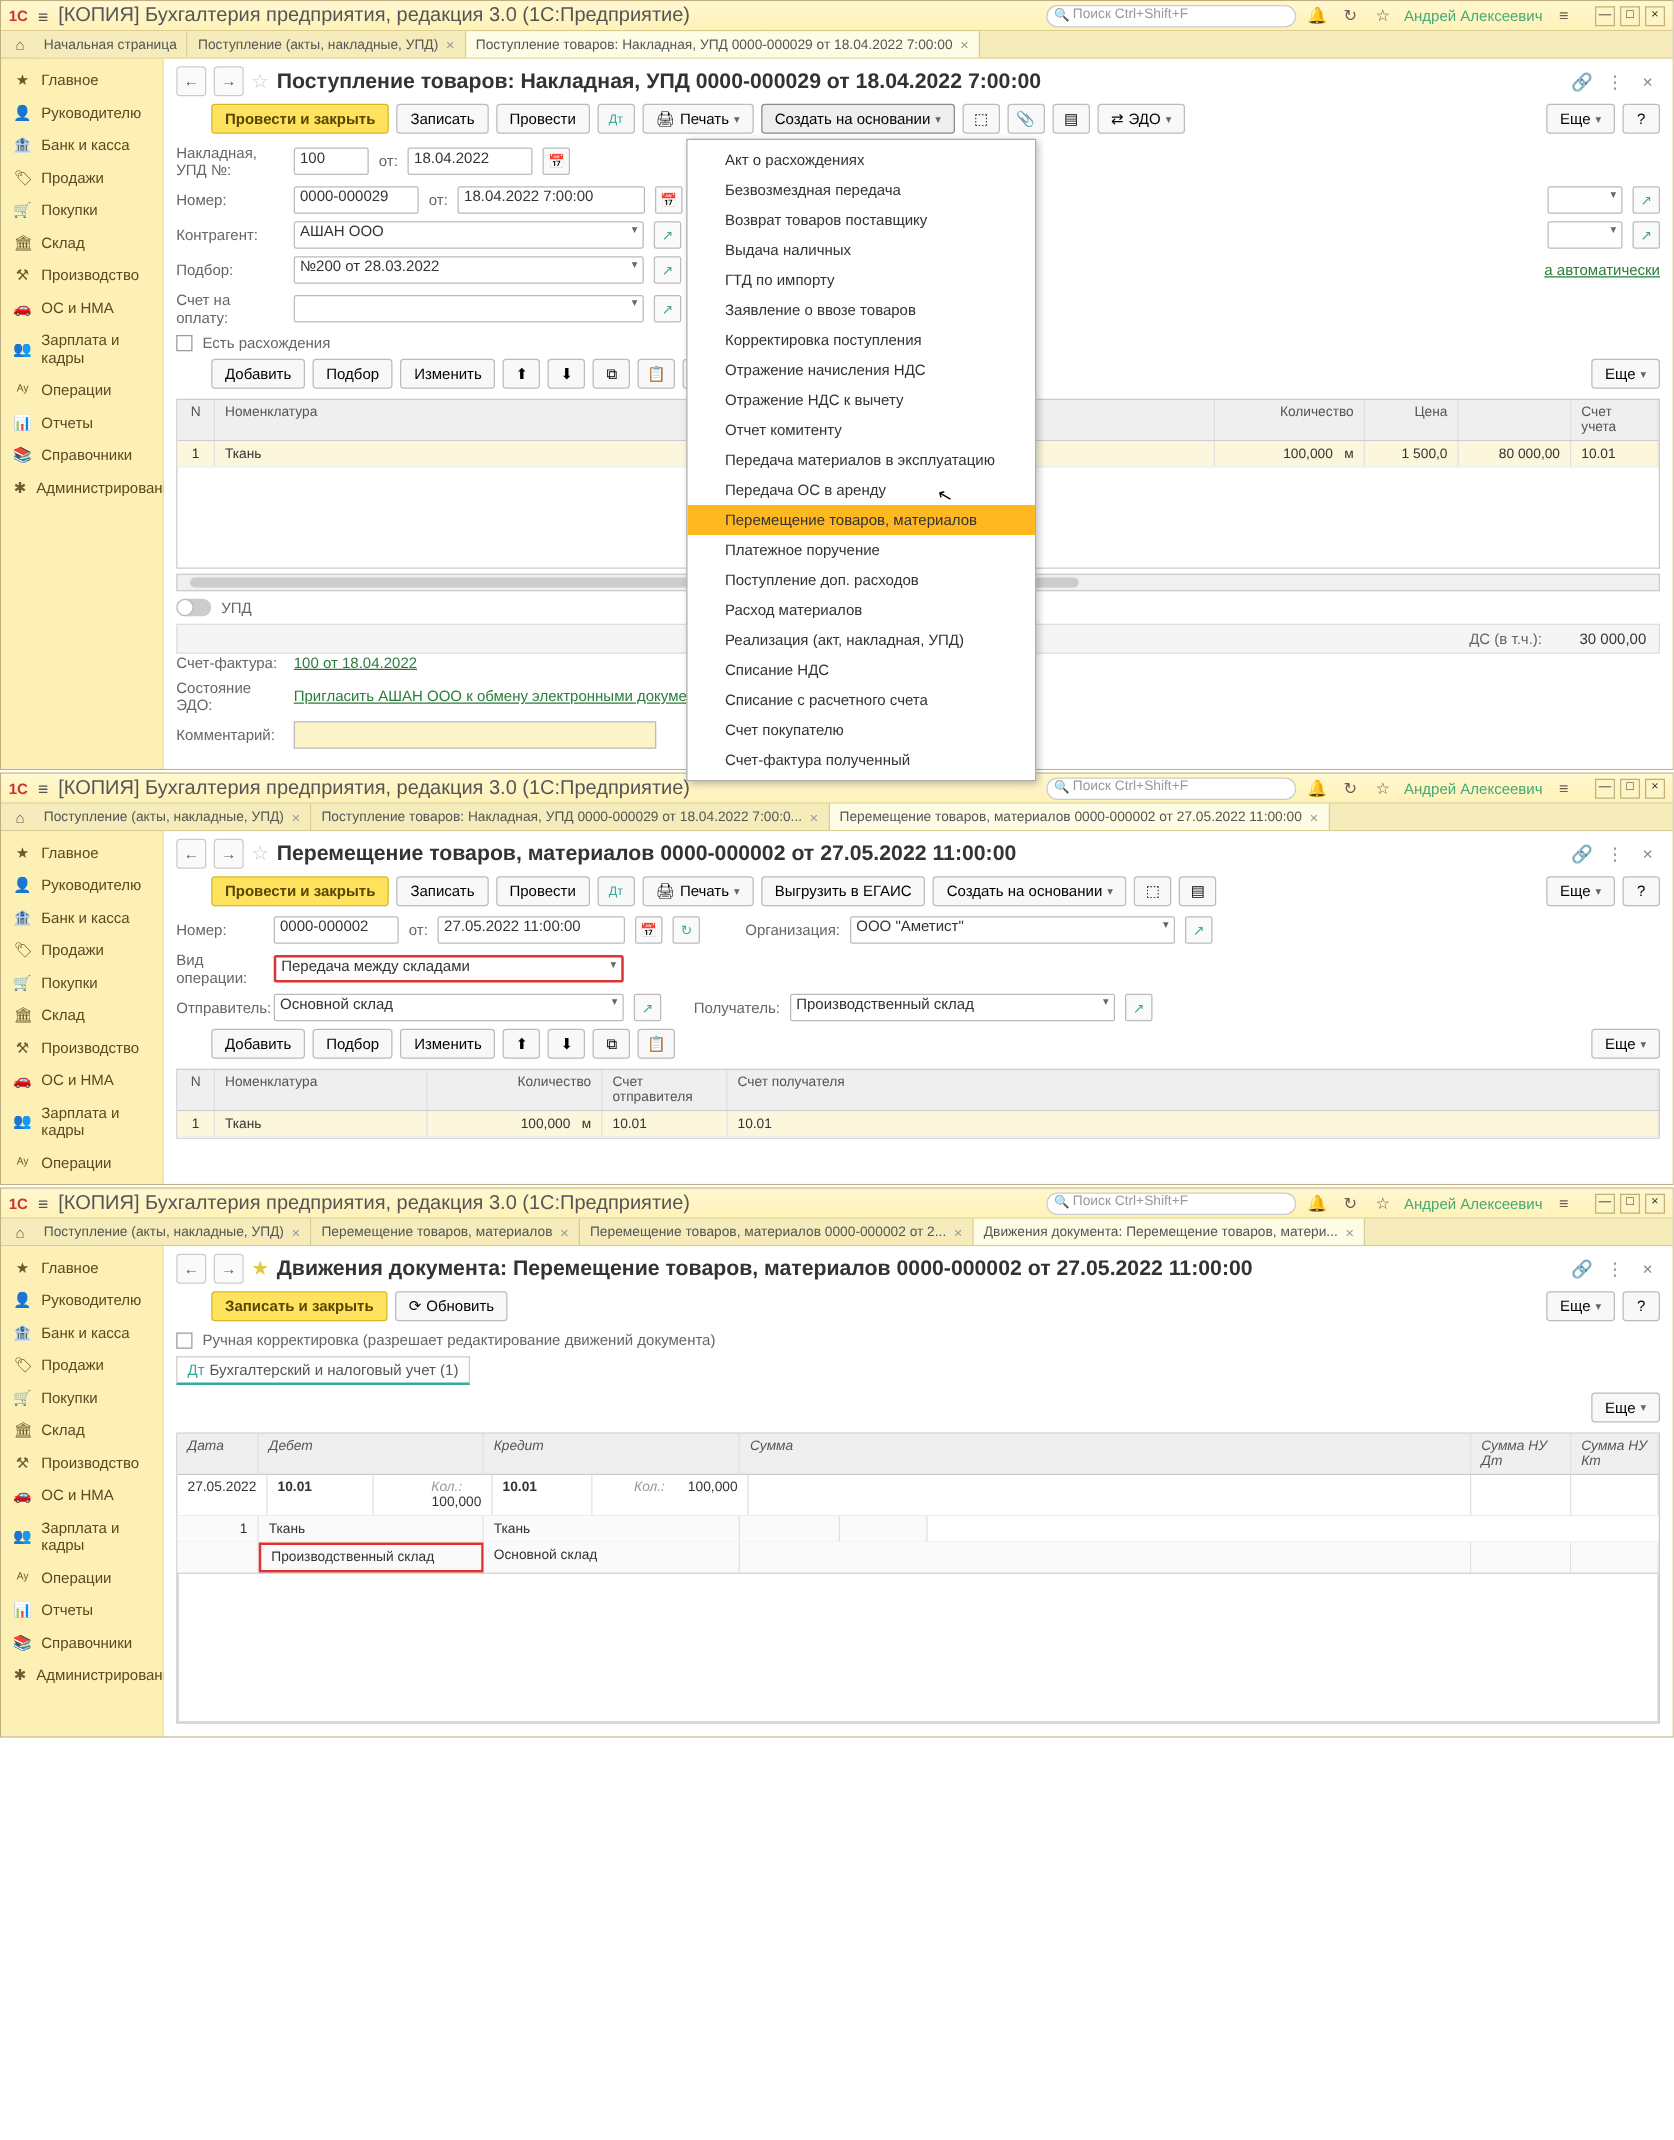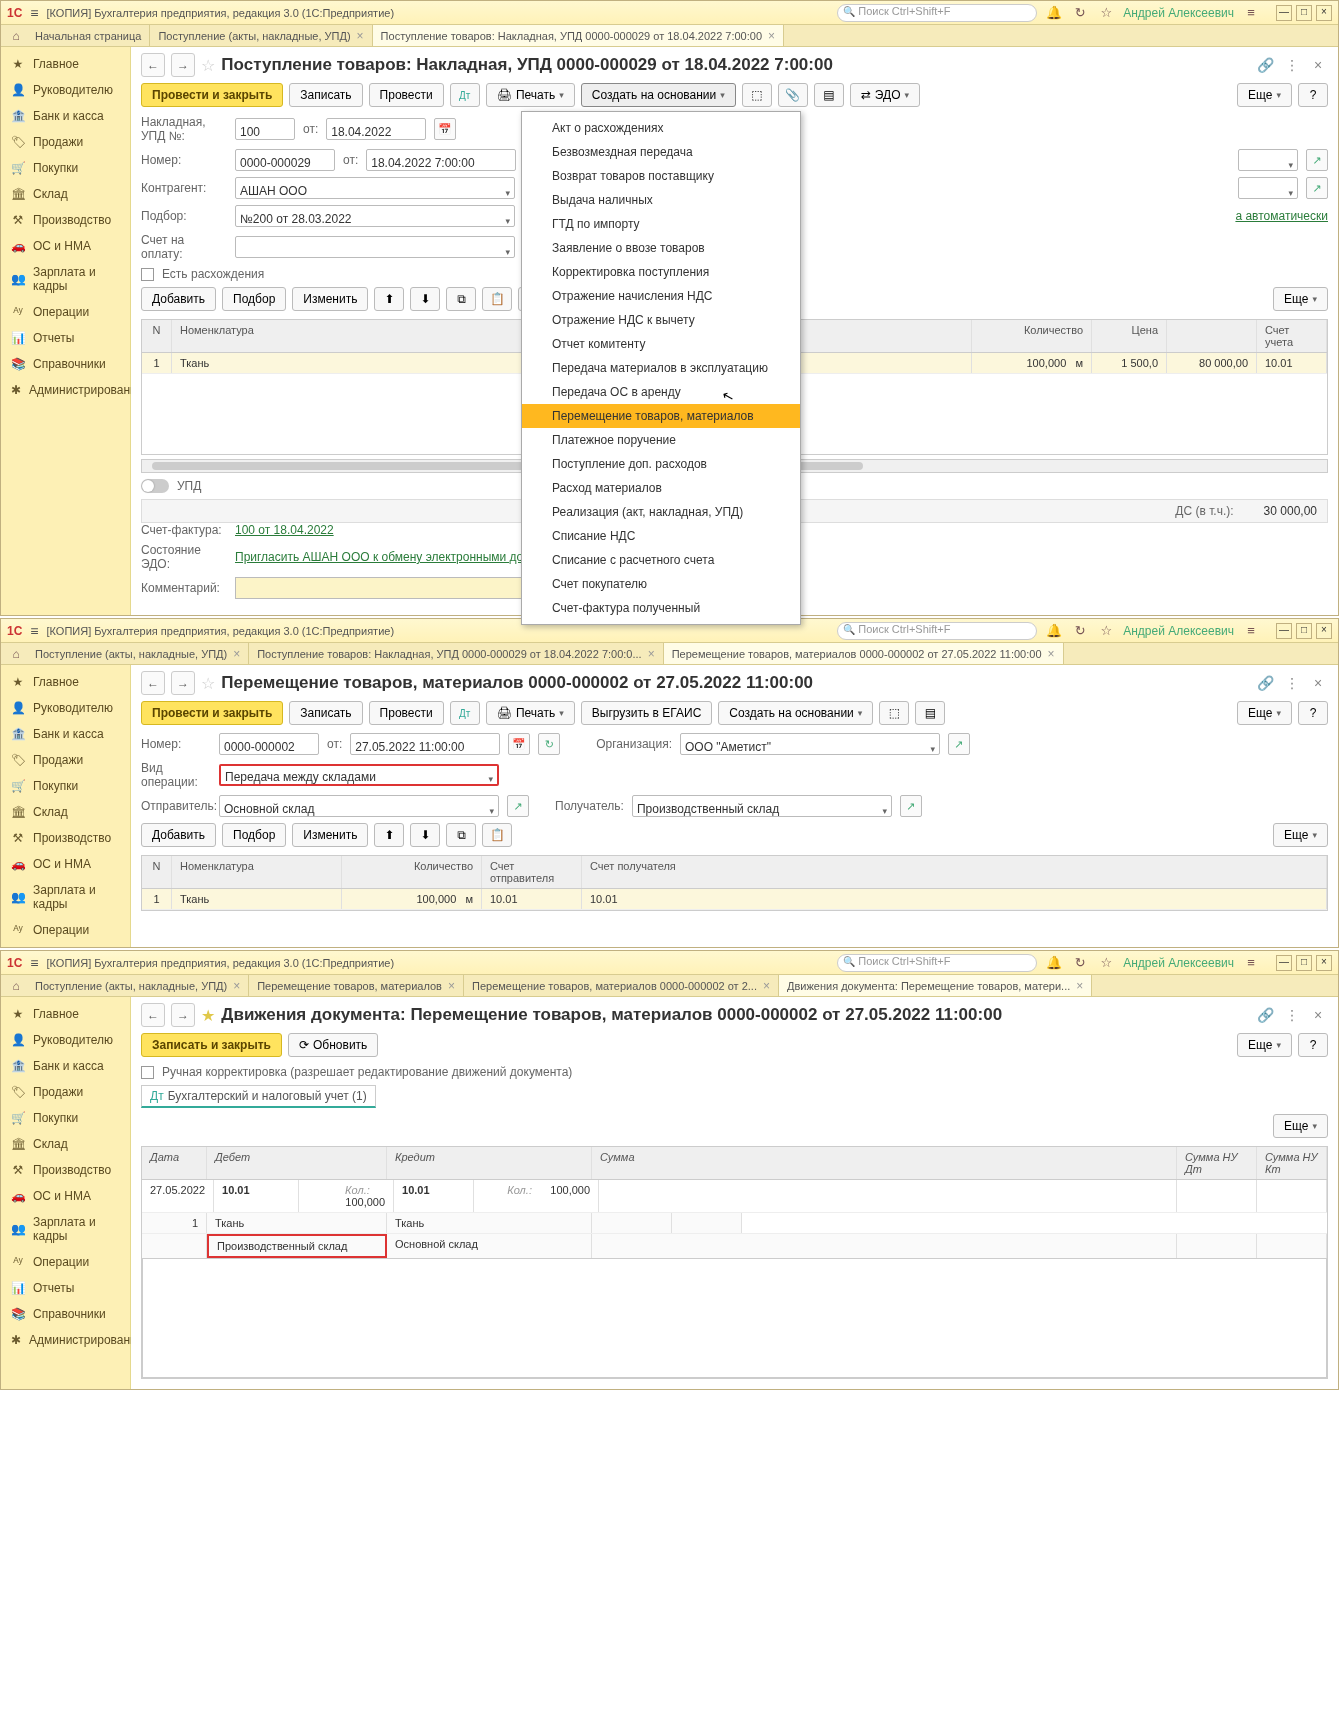--- a/index.html
+++ b/index.html
@@ -1,21 +1,21 @@
 <!DOCTYPE html>
 <html><head>
 <meta charset="utf-8">
 <style>
 * { box-sizing: border-box; margin: 0; padding: 0; }
 body { font-family: Arial, sans-serif; font-size: 12px; background: #fff; color: #333; }
 .app-window { border: 1px solid #c0b080; margin-bottom: 2px; background: #fffce6; }
 .titlebar { display: flex; align-items: center; height: 24px; background: linear-gradient(#fff8d0,#fff2b8); padding: 0 6px; gap: 8px; border-bottom: 1px solid #d8cc90; }
 .titlebar .logo { color: #c33; font-weight: bold; font-size: 12px; }
 .titlebar .burger { font-size: 14px; color: #555; cursor: pointer; }
-.titlebar .title { flex: 0 0 auto; color: #555; font-size: 11px; }
+.titlebar .title { flex: 0 0 auto; color: #555; font-size: 16px; }
 .titlebar .spacer { flex: 1; }
 .titlebar .search { width: 200px; height: 18px; border: 1px solid #ccc; border-radius: 9px; padding: 0 20px; font-size: 11px; color: #999; position: relative; background: #fff; }
 .titlebar .search::before { content:"🔍"; position:absolute; left:5px; top:1px; font-size:10px; color:#999; }
 .titlebar .tb-ico { width:18px; text-align:center; color:#755; cursor:pointer; font-size:13px; }
 .titlebar .user { color:#4a7; font-size:12px; }
 .winbtns { display: flex; gap:4px; margin-left: 8px; }
 .winbtn { width:16px; height:16px; border:1px solid #c0b080; background:#fdf5c5; text-align:center; line-height:12px; font-size:10px; cursor:pointer; }
 .tabs { display:flex; align-items:stretch; height: 22px; background:#f6ebbb; border-bottom:1px solid #d8cc90; padding:0 4px; }
 .home-tab { width:22px; display:flex; align-items:center; justify-content:center; color:#755; cursor:pointer; }
 .tab { display:flex; align-items:center; padding:0 8px; border-right:1px solid #d8cc90; color:#555; font-size:11px; cursor:pointer; gap:6px; background:#f6ebbb; }
@@ -26,29 +26,29 @@
 .nav-item { display:flex; align-items:center; gap:8px; padding:6px 10px; color:#5a4a20; cursor:pointer; font-size:12px; }
 .nav-item .nico { width:14px; text-align:center; color:#6b5b2e; font-size:12px; }
 .content { flex:1; background:#fff; padding:6px 10px 10px; position:relative; }
 .hdr { display:flex; align-items:center; gap:6px; margin-bottom:6px; }
 .navbtn { width:24px; height:24px; border:1px solid #ccc; border-radius:3px; background:#fafafa; text-align:center; line-height:22px; cursor:pointer; color:#555; }
 .star { font-size:16px; color:#e0c84a; cursor:pointer; }
 .star.gray { color:#ccc; }
 .page-title { font-size:17px; font-weight:bold; color:#333; }
 .hdr .right { margin-left:auto; display:flex; gap:6px; }
 .iconbtn-sm { width:20px; text-align:center; color:#888; cursor:pointer; font-size:14px; }
-.toolbar { display:flex; align-items:flex-start; gap:6px; margin-bottom:8px; flex-wrap:wrap; }
+.toolbar { display:flex; align-items:flex-start; gap:6px; margin-bottom:8px; flex-wrap:wrap;margin-left:28px; }
 .btn { height:24px; padding:0 10px; border:1px solid #bbb; border-radius:3px; background:#f8f8f8; cursor:pointer; font-size:12px; display:inline-flex; align-items:center; gap:4px; }
 .btn.primary { background:#ffe35e; border-color:#d6b822; font-weight:bold; color:#5a4500; }
 .btn.dd::after { content:" ▾"; color:#666; font-size:9px; }
 .btn.ico { width:30px; padding:0; justify-content:center; }
 .btn.menu-open { border-color:#888; background:#eee; }
 .form-row { display:flex; align-items:center; gap:8px; margin-bottom:6px; font-size:12px; }
 .lbl { color:#666; }
-.inp { height:22px; border:1px solid #bbb; border-radius:2px; padding:0 4px; background:#fff; font-size:12px; display:inline-flex; align-items:flex-end; }
+.inp { height:22px; border:1px solid #bbb; border-radius:2px; padding:0 4px; background:#fff; font-size:12px; display:inline-flex; align-items:flex-start; }
 .inp.w60{width:60px} .inp.w100{width:100px} .inp.w150{width:150px} .inp.w280{width:280px}
 .inp .dd { margin-left:auto; color:#666; font-size:9px; cursor:pointer; padding-left:4px; }
 .sq { width:22px; height:22px; border:1px solid #bbb; border-radius:2px; background:#fafafa; display:inline-flex; align-items:center; justify-content:center; cursor:pointer; font-size:11px; color:#4a7; }
 .chk { width:13px; height:13px; border:1px solid #999; background:#fff; display:inline-block; }
 .link { color:#2a7c3a; text-decoration:underline; cursor:pointer; font-size:12px; }
 .table { border:1px solid #ccc; margin-top:4px; background:#fff; }
 .thead { display:flex; background:#efefef; border-bottom:1px solid #ccc; }
 .th,.td { padding:4px 8px; border-right:1px solid #e0e0e0; font-size:11px; }
 .th { color:#555; }
 .trow { display:flex; border-bottom:1px solid #eee; }

